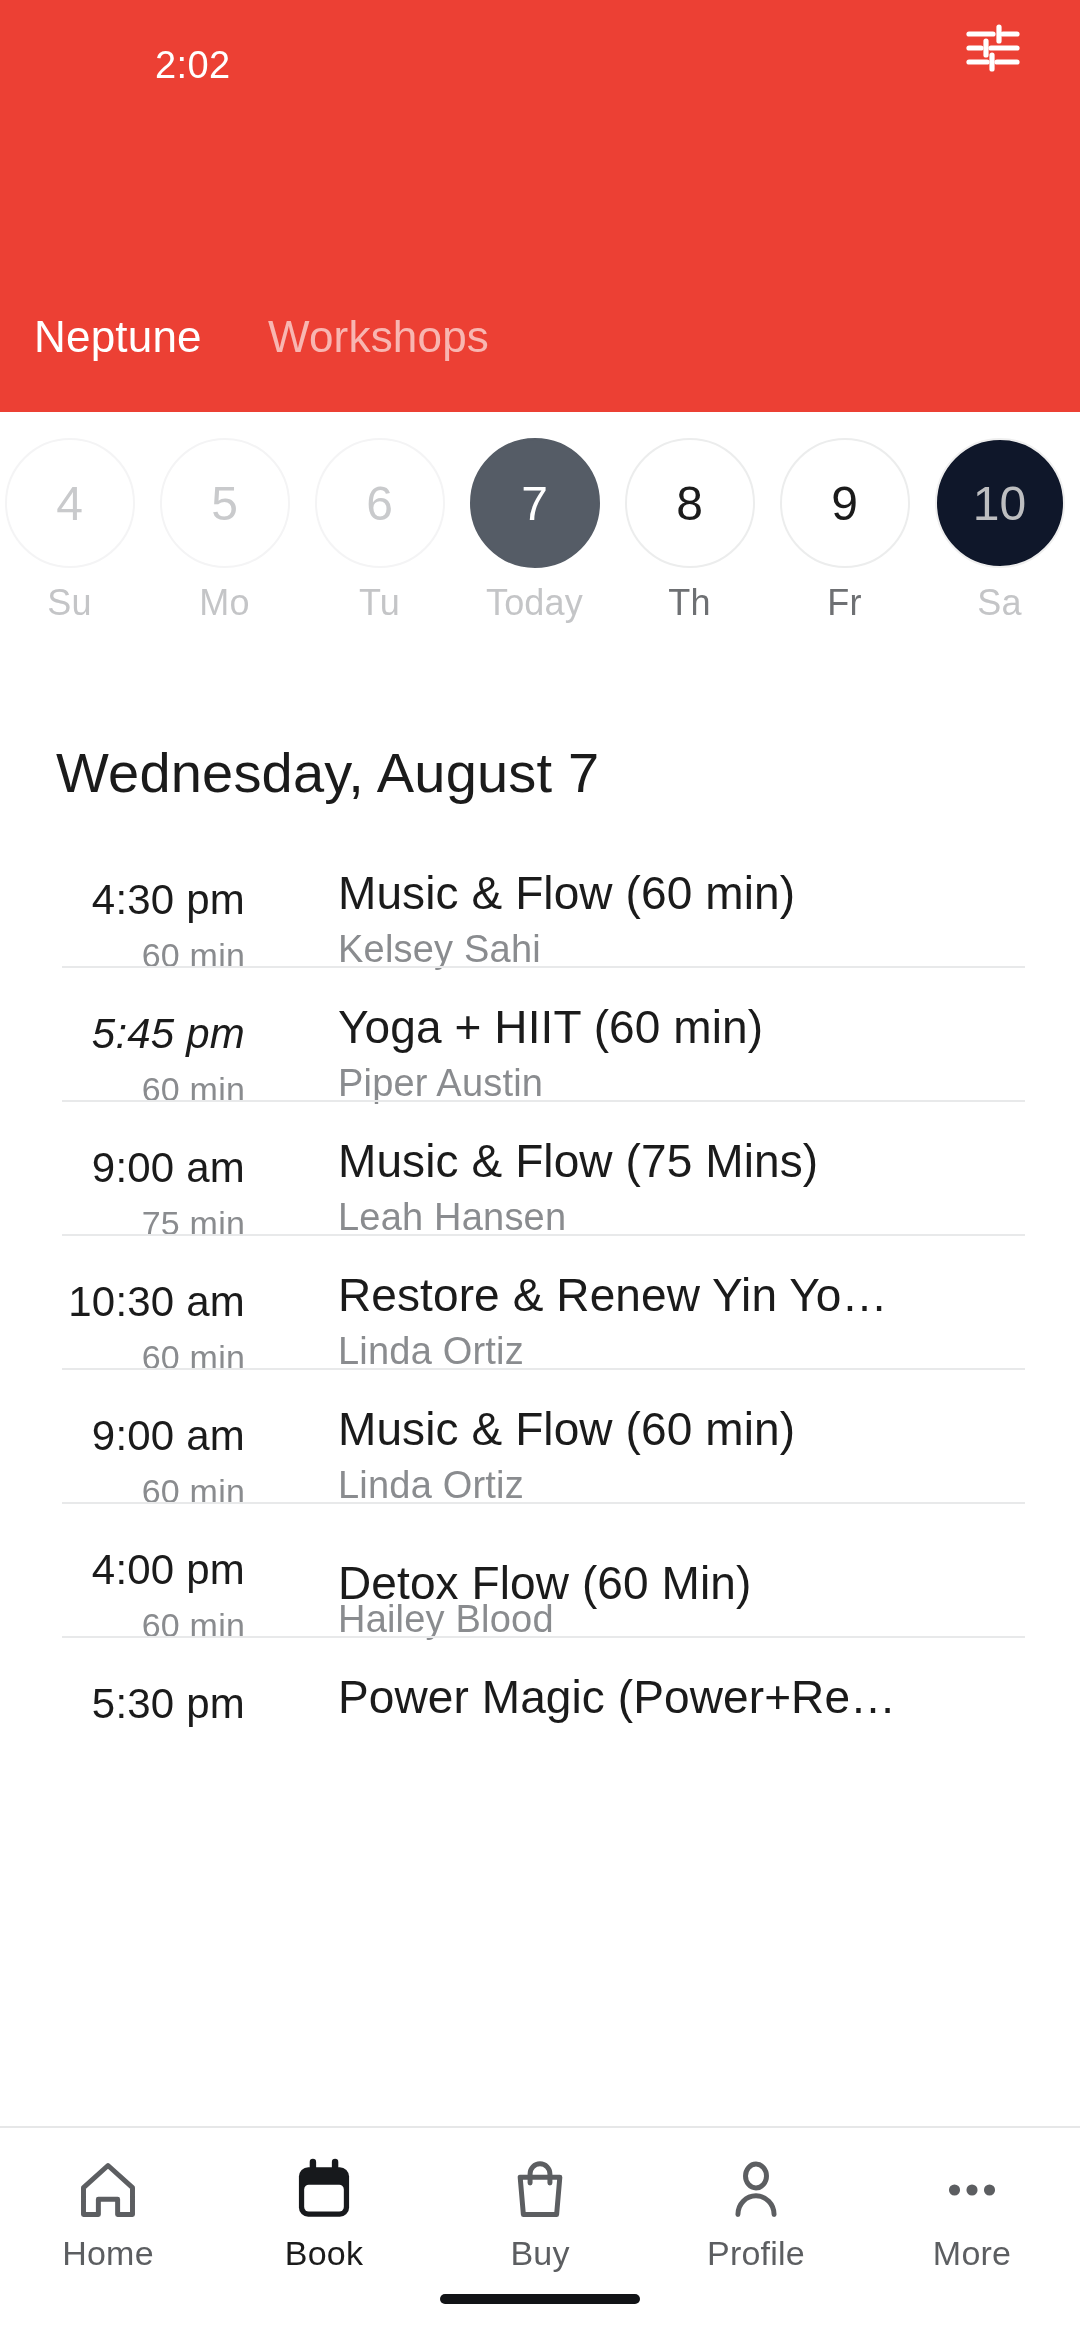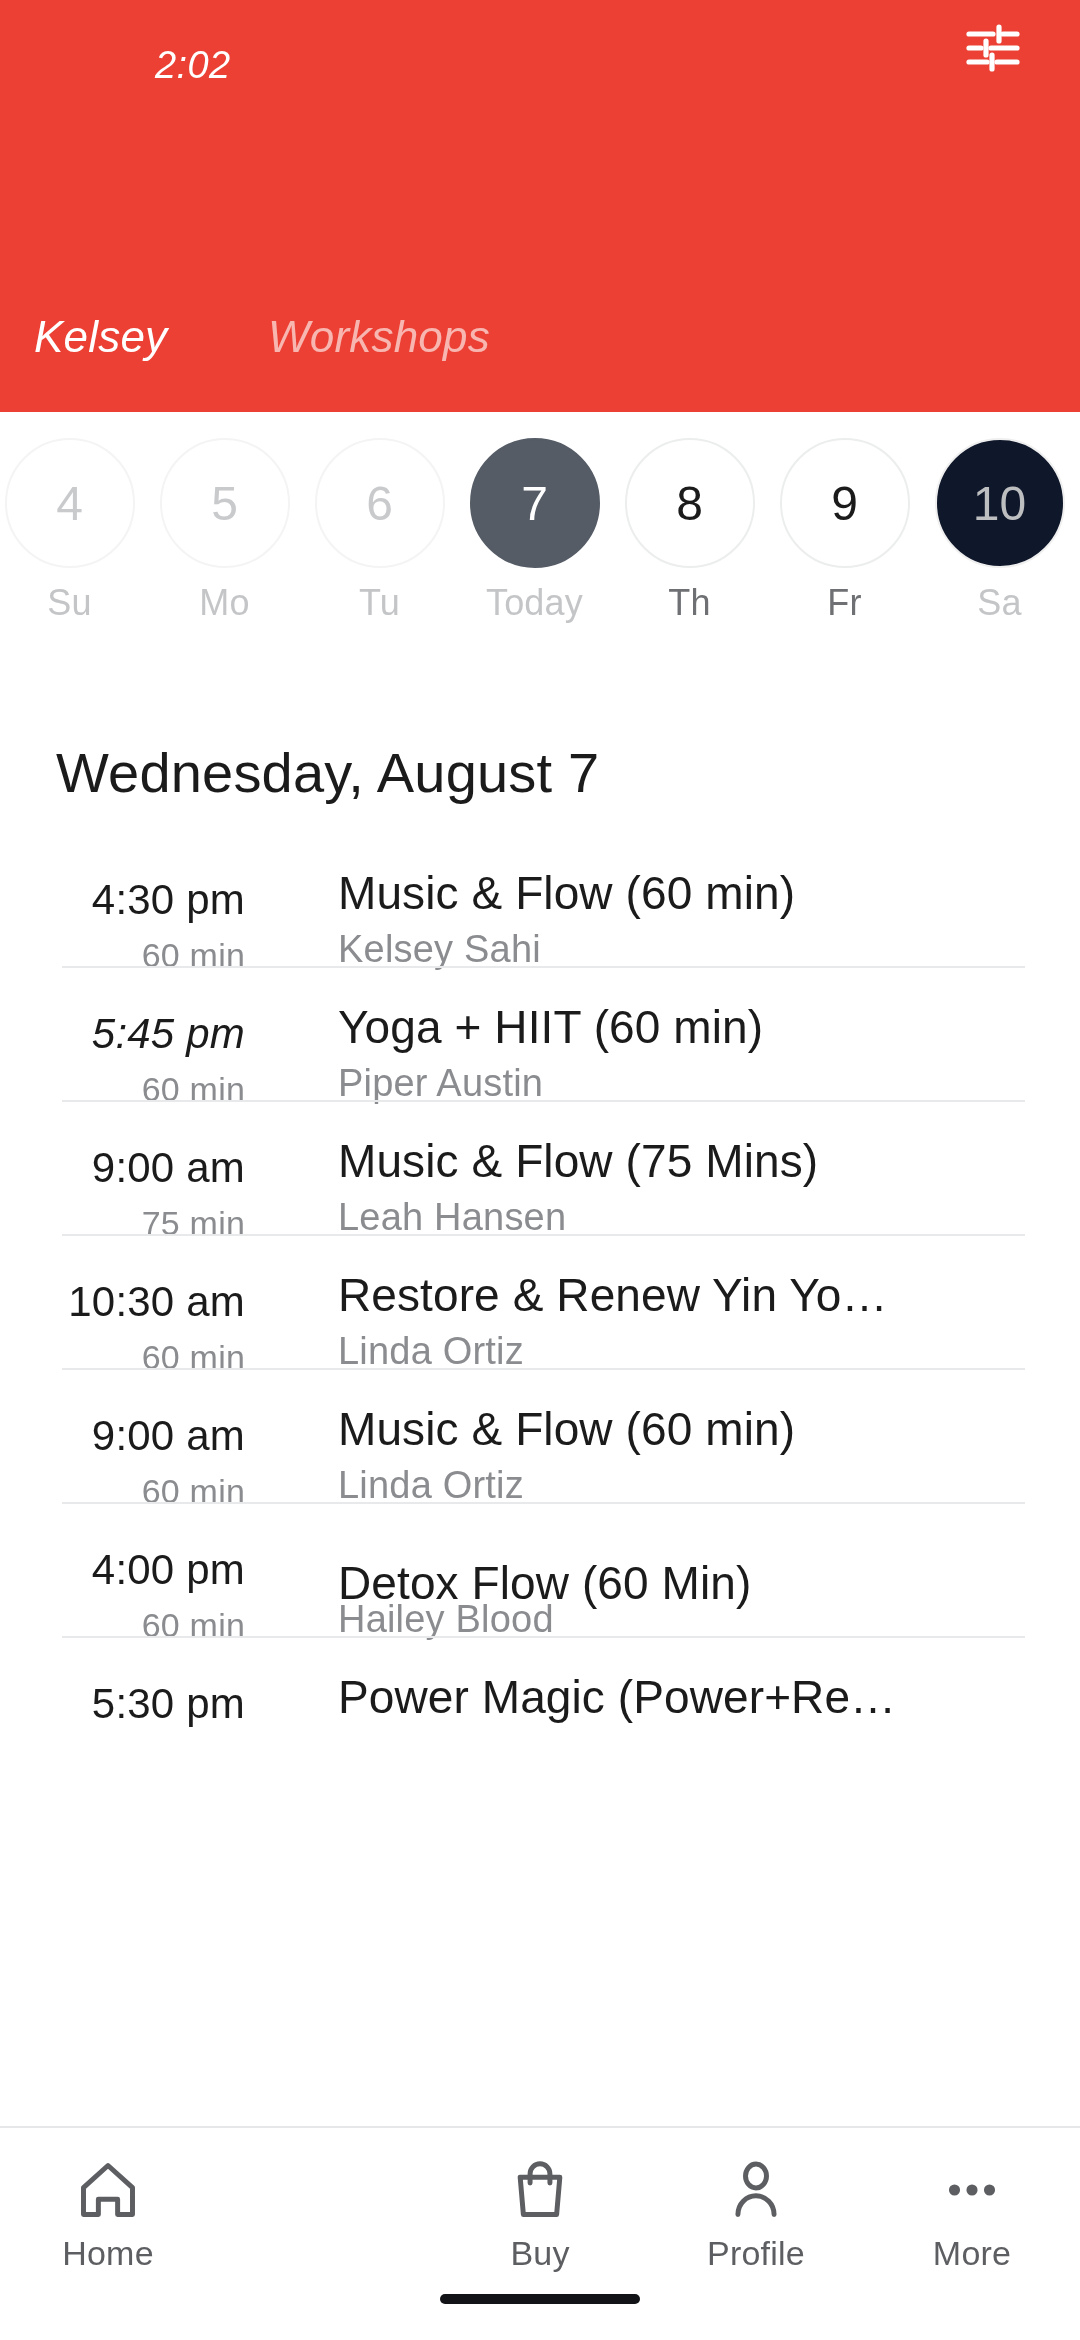--- a/index.html
+++ b/index.html
@@ -8,21 +8,20 @@
     background:#ffffff;
     font-family:"Liberation Sans", sans-serif;
     overflow:hidden;
   }
   .phone { position:relative; width:1080px; height:2340px; background:#fff; }
 
   
   .header {
     position:absolute; left:0; top:0; width:1080px; height:412px;
     background:#ec4034;
-    font-style:italic;
   }
   .statusbar {
     position:absolute; left:0; top:0; width:1080px; height:110px;
   }
   .status-time {
     position:absolute; left:155px; top:44px;
     font-size:38px; color:#ffffff; letter-spacing:0.4px;
   }
   .loc-row {
     position:absolute; left:0; top:148px; width:1080px; height:100px;
@@ -134,21 +133,21 @@
         <line x1="2" y1="13" x2="8" y2="13" stroke="#fff" stroke-width="2.6" stroke-linecap="round"></line>
         <line x1="13" y1="13" x2="26" y2="13" stroke="#fff" stroke-width="2.6" stroke-linecap="round"></line>
         <line x1="10.5" y1="9.5" x2="10.5" y2="16.5" stroke="#fff" stroke-width="2.6" stroke-linecap="round"></line>
         <line x1="2" y1="20" x2="11" y2="20" stroke="#fff" stroke-width="2.6" stroke-linecap="round"></line>
         <line x1="16" y1="20" x2="26" y2="20" stroke="#fff" stroke-width="2.6" stroke-linecap="round"></line>
         <line x1="13.5" y1="16.5" x2="13.5" y2="23.5" stroke="#fff" stroke-width="2.6" stroke-linecap="round"></line>
       </svg>
     </span>
 
     <div class="tabs">
-      <div class="tab tab-classes">Kelsey</div>
+      <div class="tab tab-classes">Neptune</div>
       <div class="tab tab-workshops inactive">Workshops</div>
     </div>
   </div>
 
   <div class="datestrip" id="datestrip">
       <div class="daycol" style="left: -8px;">
         <div class="circle past">4</div>
         <div class="dow muted">Su</div>
       </div>
       <div class="daycol" style="left: 147px;">
@@ -231,20 +230,30 @@
   <div class="navmask"></div>
   <div class="navbar" id="navbar">
       <div class="navitem" style="left: 0px;">
         <div class="navicon">
           <svg width="70" height="70" viewBox="0 0 24 24">
             <path d="M3.6 11.2L12 3.6l8.4 7.6V20.4h-5.1v-5.2H8.7v5.2H3.6z" fill="none" stroke="#5c5e61" stroke-width="1.7" stroke-linejoin="round"></path>
           </svg>
         </div>
         <div class="navlabel">Home</div>
       </div>
+      <div class="navitem" style="left: 216px;">
+        <div class="navicon">
+          <svg width="70" height="70" viewBox="0 0 24 24">
+            <path d="M8.2 2.4v2.2M15.8 2.4v2.2" stroke="#17191c" stroke-width="2.2" stroke-linecap="round"></path>
+            <rect x="3.4" y="4.2" width="17.2" height="17" rx="3.2" fill="#17191c"></rect>
+            <rect x="5.2" y="10.2" width="13.6" height="9.2" rx="1.6" fill="#ffffff"></rect>
+          </svg>
+        </div>
+        <div class="navlabel active">Book</div>
+      </div>
       <div class="navitem" style="left: 432px;">
         <div class="navicon">
           <svg width="70" height="70" viewBox="0 0 24 24">
             <path d="M5.2 7.6h13.6l-1.1 12.8H6.3z" fill="none" stroke="#5c5e61" stroke-width="1.7" stroke-linejoin="round"></path>
             <path d="M8.6 9.6V6.4a3.4 3.4 0 0 1 6.8 0v3.2" fill="none" stroke="#5c5e61" stroke-width="1.7" stroke-linecap="round"></path>
           </svg>
         </div>
         <div class="navlabel">Buy</div>
       </div>
       <div class="navitem" style="left: 648px;">

